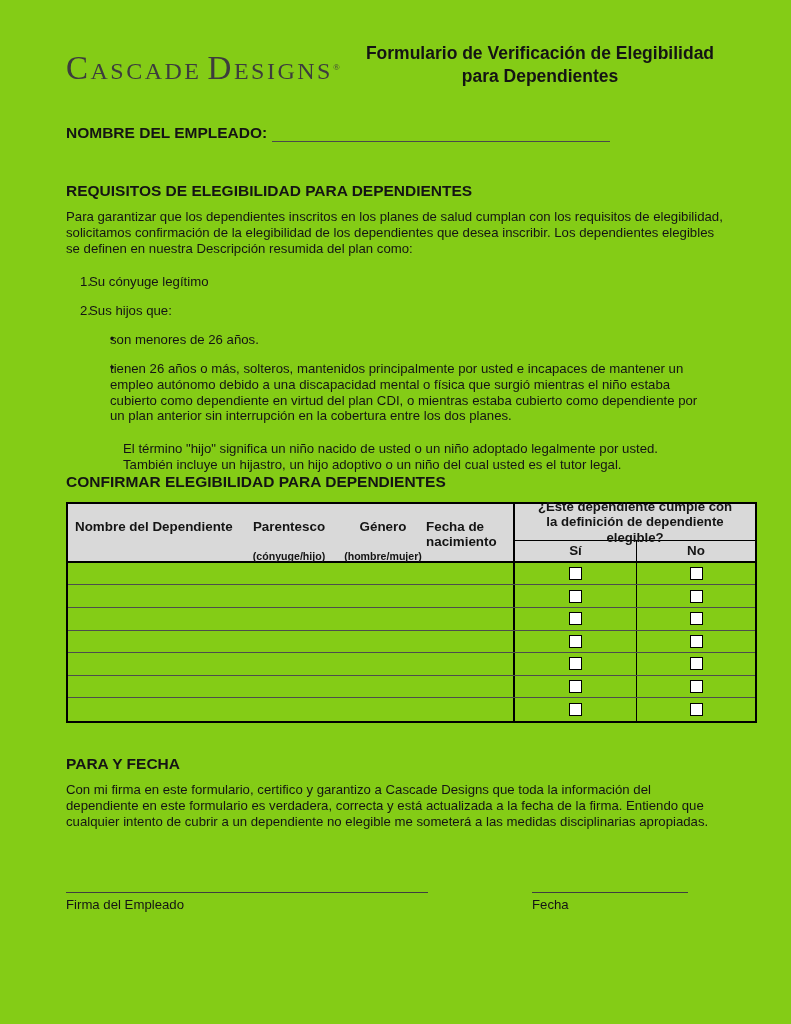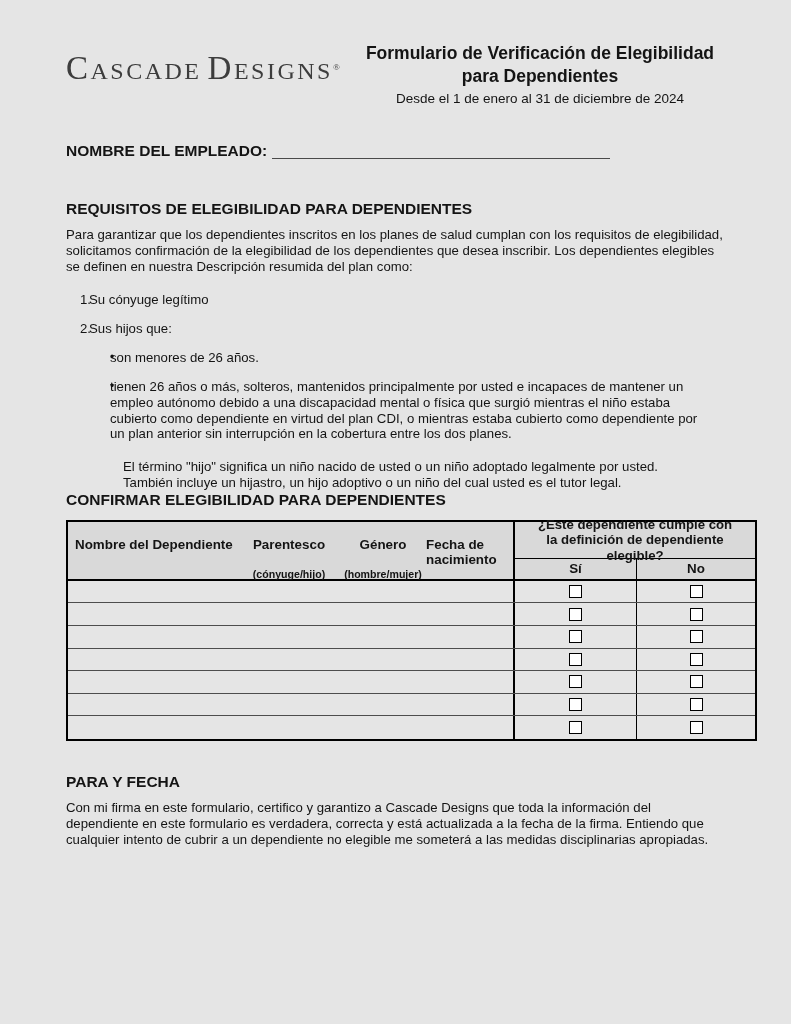--- a/index.html
+++ b/index.html
@@ -1,21 +1,21 @@
 <!DOCTYPE html>
 <html><head>
 <meta charset="utf-8">
 <style>
   * { margin:0; padding:0; box-sizing:border-box; }
   html,body { background:#888; }
   .page {
     position:relative;
     width:791px; height:1024px;
     margin:0 auto;
-    background:#e5e5e5;
+    background:#84cc16;
     font-family:"Liberation Sans", sans-serif;
     color:#141414;
     overflow:hidden;
   }
   .content { padding:42px 65px 0 66px; }
 
   
   .hdr { display:flex; justify-content:space-between; align-items:flex-start; }
   .logo {
     font-family:"Liberation Serif", serif;
@@ -26,21 +26,21 @@
     padding-top:8px;
   }
   .logo .lg { font-size:33px; }
   .logo .word2 { margin-left:6px; }
   .logo .reg { font-size:9px; vertical-align:super; letter-spacing:0; }
   .titleblock { text-align:center; width:372px; }
   .title { font-weight:bold; font-size:17.5px; line-height:1.32; }
   .subtitle { font-size:13.5px; margin-top:3px; }
 
   
-  .emp-row { margin-top:36px; display:flex; align-items:flex-start; }
+  .emp-row { margin-top:36px; display:flex; align-items:flex-end; }
   .emp-label { font-weight:bold; font-size:15.5px; white-space:nowrap; }
   .emp-line { display:inline-block; width:338px; border-bottom:1.5px solid #4a4a4a; height:17px; margin-left:5px; }
 
   
   .sec-head { font-weight:bold; font-size:15.5px; }
   .s1 { margin-top:40px; }
   .para { font-size:13.2px; line-height:15.8px; margin-top:9px; }
   .olist { margin-top:17px; }
   .oitem { display:flex; margin-top:14px; font-size:13.2px; line-height:15.8px; }
   .oitem .num { width:23px; padding-left:14px; flex:none; }
@@ -100,21 +100,20 @@
 <div class="page">
   <div class="content">
 
     <div class="hdr">
       <div class="logo"><span class="lg">C</span><span>ASCADE</span><span class="lg word2">D</span><span>ESIGNS</span><span class="reg">®</span></div>
       <div class="titleblock">
         <div class="title">
           <div>Formulario de Verificación de Elegibilidad</div>
           <div>para Dependientes</div>
         </div>
-        <div class="subtitle">Desde el 1 de enero al 31 de diciembre de 2024</div>
       </div>
     </div>
 
     <div class="emp-row">
       <span class="emp-label">NOMBRE DEL EMPLEADO:</span>
       <span class="emp-line"></span>
     </div>
 
     <div class="s1">
       <div class="sec-head">REQUISITOS DE ELEGIBILIDAD PARA DEPENDIENTES</div>
@@ -231,16 +230,26 @@
               </div>
             </div>
           </div>
       </div>
     </div>
 
     <div class="s3">
       <div class="sec-head">PARA Y FECHA</div>
       <div class="para">Con mi firma en este formulario, certifico y garantizo a Cascade Designs que toda la información del dependiente en este formulario es verdadera, correcta y está actualizada a la fecha de la firma. Entiendo que cualquier intento de cubrir a un dependiente no elegible me someterá a las medidas disciplinarias apropiadas.</div>
 
+      <div class="sig-row">
+        <div class="sig-left">
+          <div class="sig-line"></div>
+          <div class="sig-label">Firma del Empleado</div>
+        </div>
+        <div class="sig-right">
+          <div class="sig-line"></div>
+          <div class="sig-label">Fecha</div>
+        </div>
+      </div>
     </div>
 
   </div>
 </div>
 
 </body></html>

